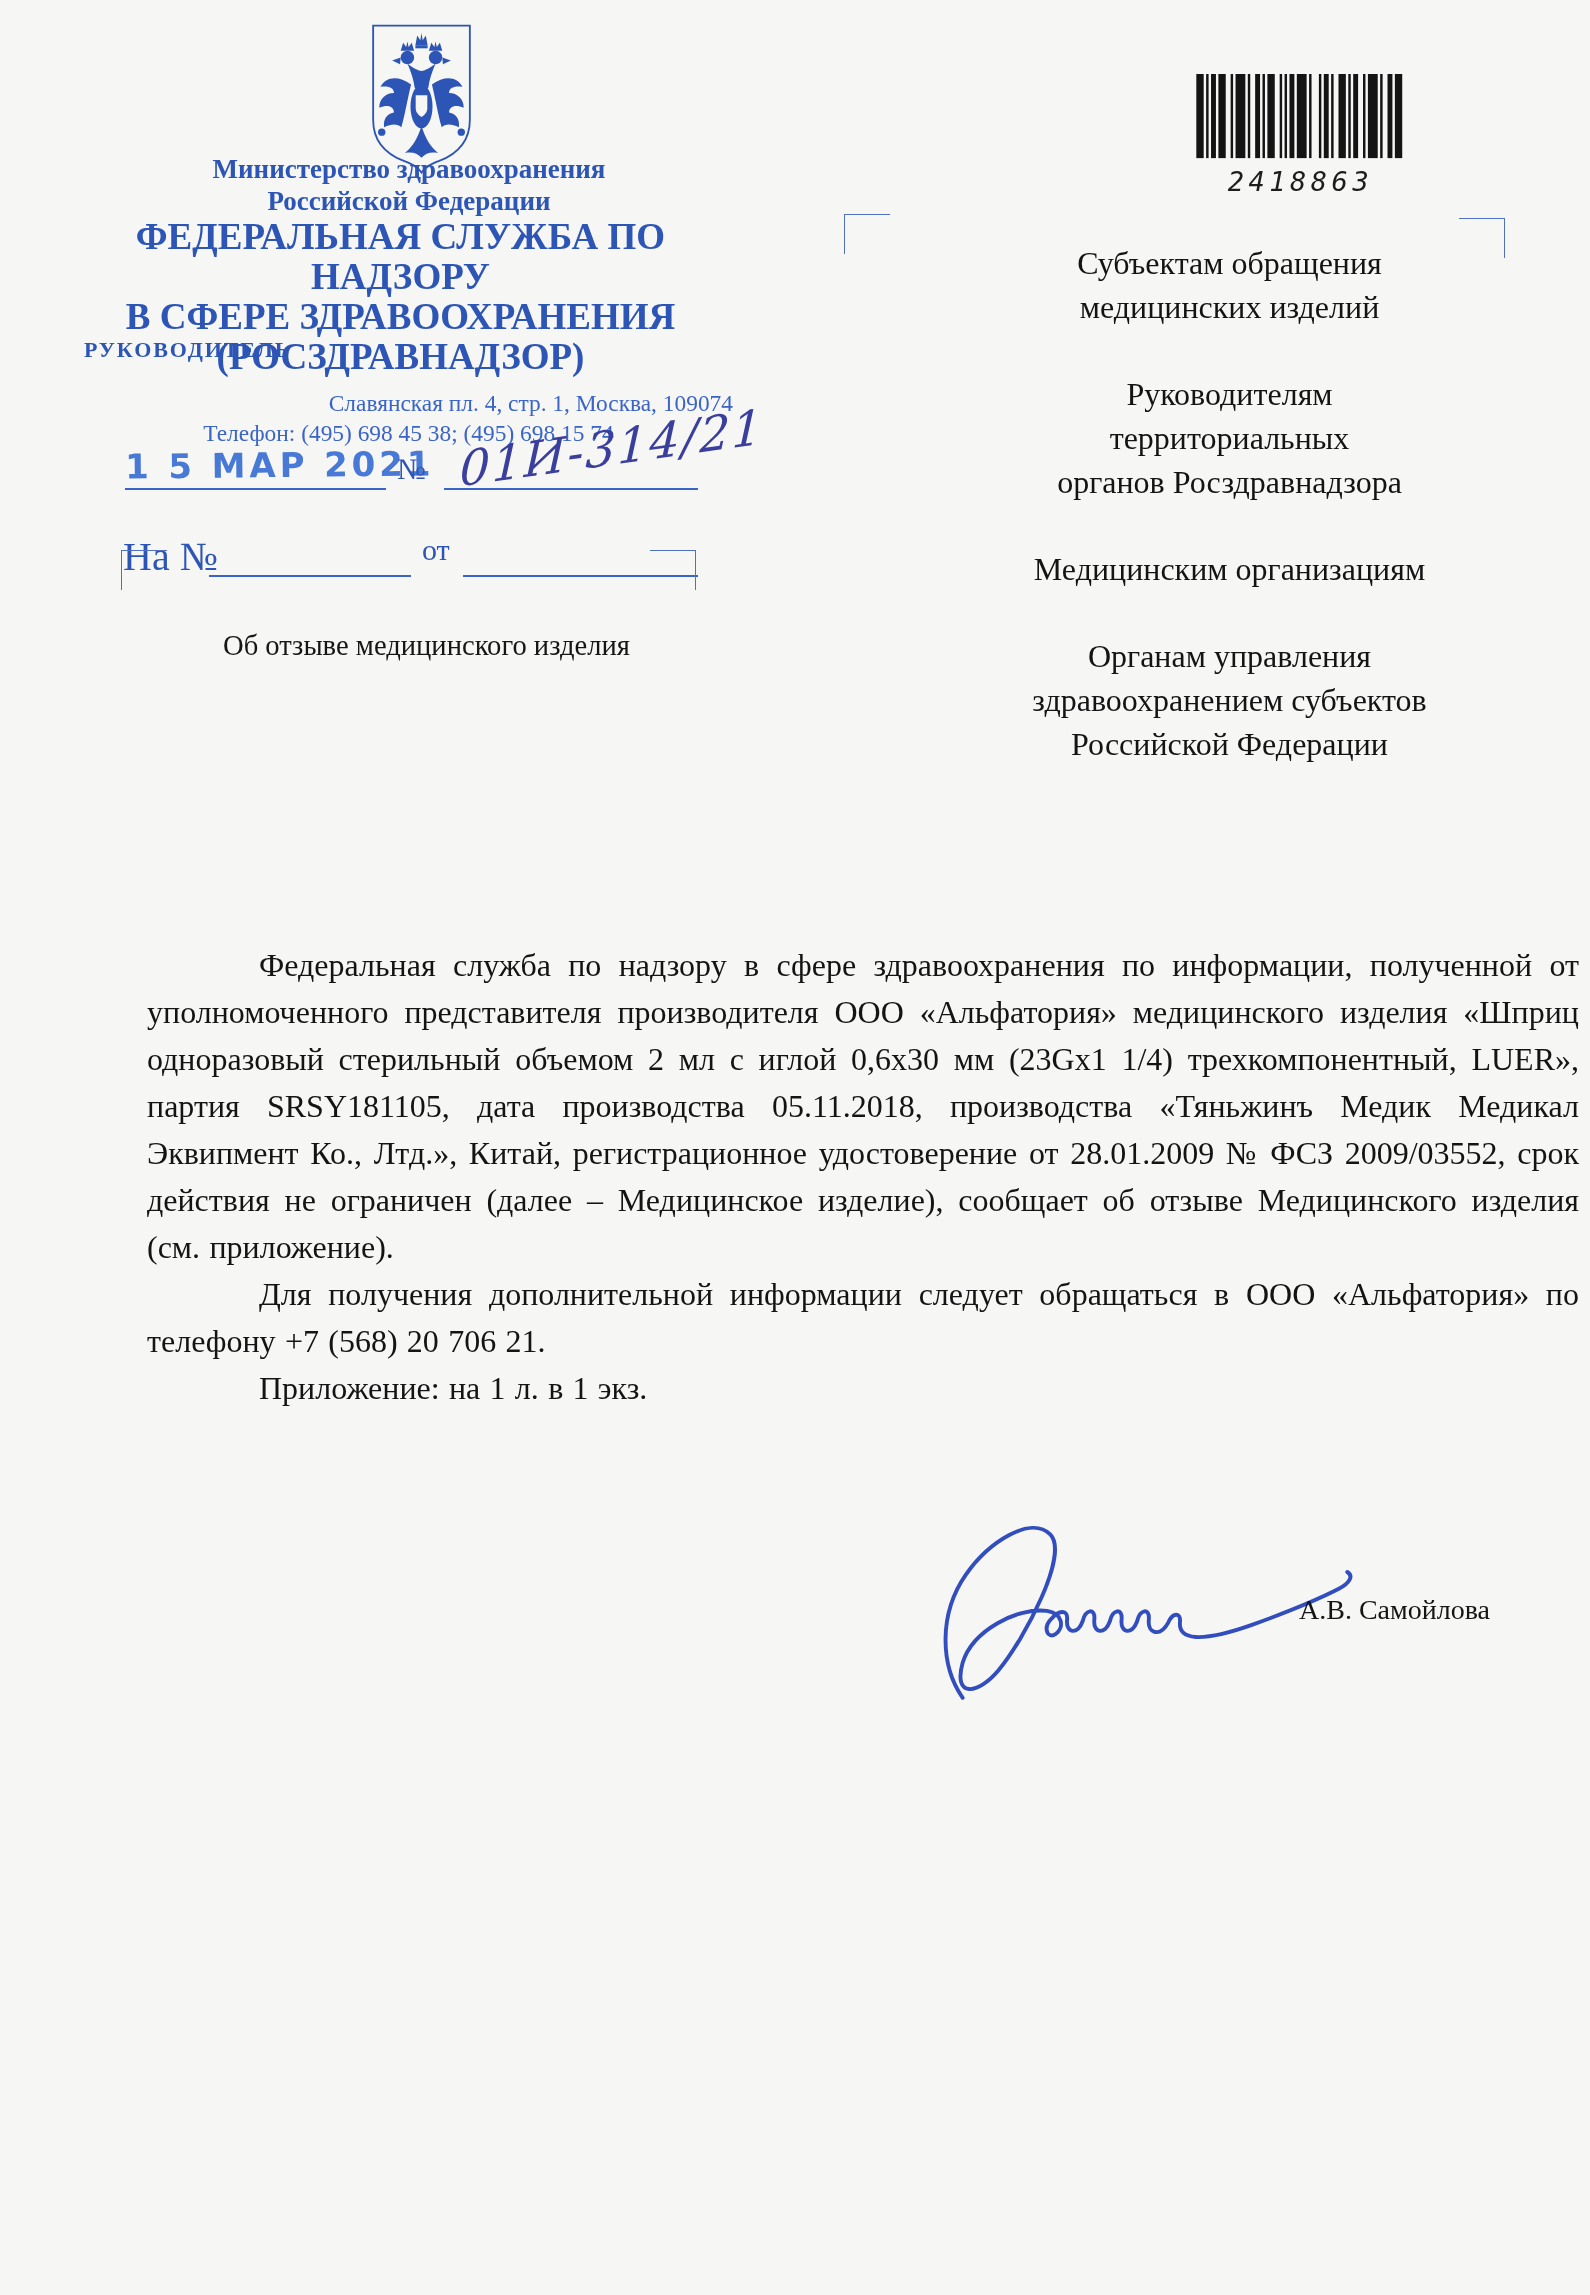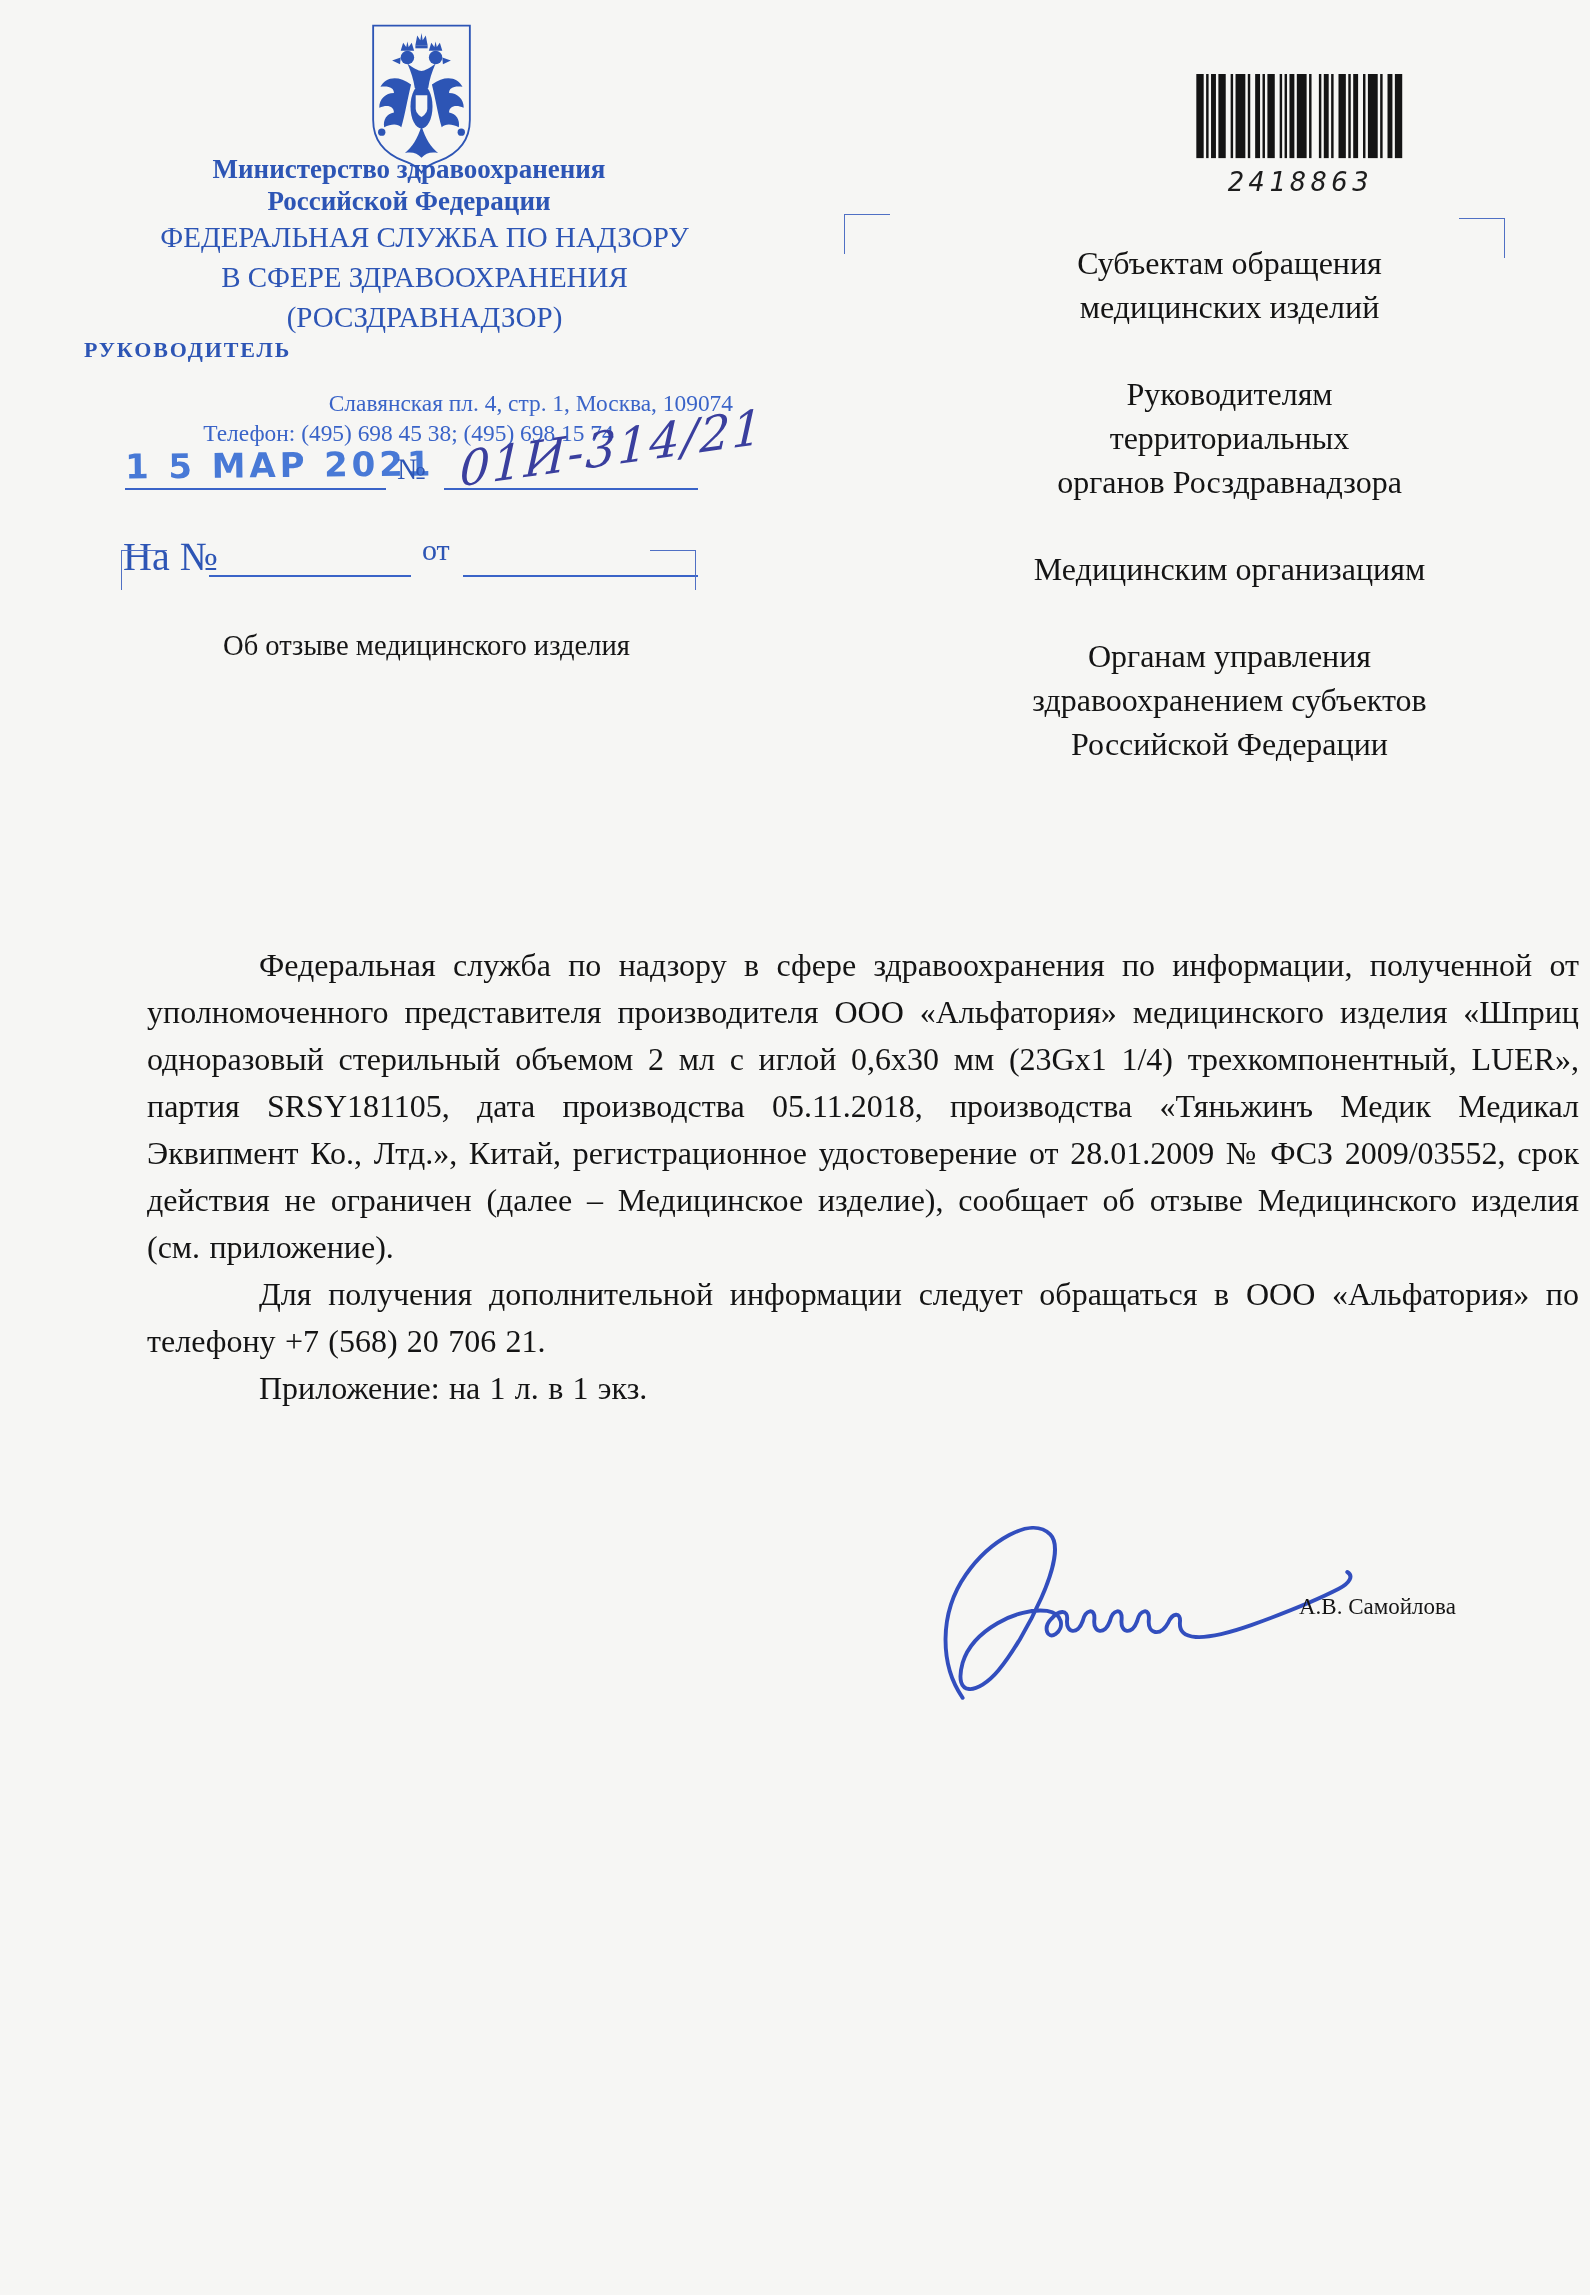--- a/index.html
+++ b/index.html
@@ -13,22 +13,22 @@
   }
   html,body{margin:0;padding:0;background:#e9e9e7;}
   .page{
     position:relative;width:1590px;height:2295px;background:var(--paper);
     font-family:"Liberation Serif",serif;color:var(--black);overflow:hidden;
   }
   
   .emblem{position:absolute;left:365px;top:22px;width:113px;height:153px;}
   .ministry{position:absolute;left:104px;top:153px;width:610px;text-align:center;
     font-weight:bold;font-size:27px;line-height:32px;color:var(--blue);}
-  .service{position:absolute;left:100px;top:217px;width:649px;text-align:center;
-    font-weight:normal;font-size:29px;line-height:40px;color:var(--blue);}
+  .service{position:absolute;left:76px;top:217px;width:649px;text-align:center;
+    font-weight:bold;font-size:37px;line-height:40px;color:var(--blue);}
   .position-title{position:absolute;left:84px;top:337px;width:649px;text-align:left;
     font-weight:bold;font-size:22px;letter-spacing:1.9px;color:var(--blue);}
   .address{position:absolute;left:84px;top:388px;width:649px;text-align:right;
     font-size:23.4px;line-height:30px;color:var(--blue-light);}
   .phone{position:absolute;left:84px;top:418px;width:649px;text-align:center;
     font-size:23.4px;line-height:30px;color:var(--blue-light);}
   
   .date-stamp{position:absolute;left:125px;top:445px;
     font-family:"DejaVu Sans",sans-serif;font-weight:700;font-size:34px;
     letter-spacing:3.9px;color:var(--stamp-blue);transform:rotate(-0.6deg);opacity:.92;}
@@ -60,21 +60,21 @@
     font-size:32px;line-height:44px;color:#141414;}
   .addressee{margin-bottom:43px;white-space:pre-line;}
   
   .subject{position:absolute;left:223px;top:630px;font-size:28.6px;color:#161616;}
   .body-text{position:absolute;left:147px;top:942px;width:1432px;
     font-size:32px;line-height:47px;text-align:justify;color:#141414;}
   .body-text p{margin:0;text-indent:112px;word-spacing:1.3px;}
   .attachment{margin-top:45px;text-indent:112px;}
   
   .signature-svg{position:absolute;left:914px;top:1503px;width:467px;height:208px;}
-  .signer-name{position:absolute;left:1299px;top:1594px;font-size:23px;color:#151515;font-family:Liberation Serif, serif;}
+  .signer-name{position:absolute;left:1299px;top:1594px;font-size:28px;color:#151515;font-family:Liberation Serif, serif;}
 </style>
 </head>
 <body>
 
 <div class="page">
 
   <svg class="emblem" viewBox="0 0 174 250">
     <path d="M8,6 H166 V160 C166,196 144,216 116,227 C103,232 94,236 87,246 C80,236 71,232 58,227 C30,216 8,196 8,160 Z" fill="none" stroke="#2d55b5" stroke-width="3"></path>
     <g fill="#2d55b5">
       <path d="M77,38 L80,22 L85,30 L87,18 L89,30 L94,22 L97,38 Z"></path>

